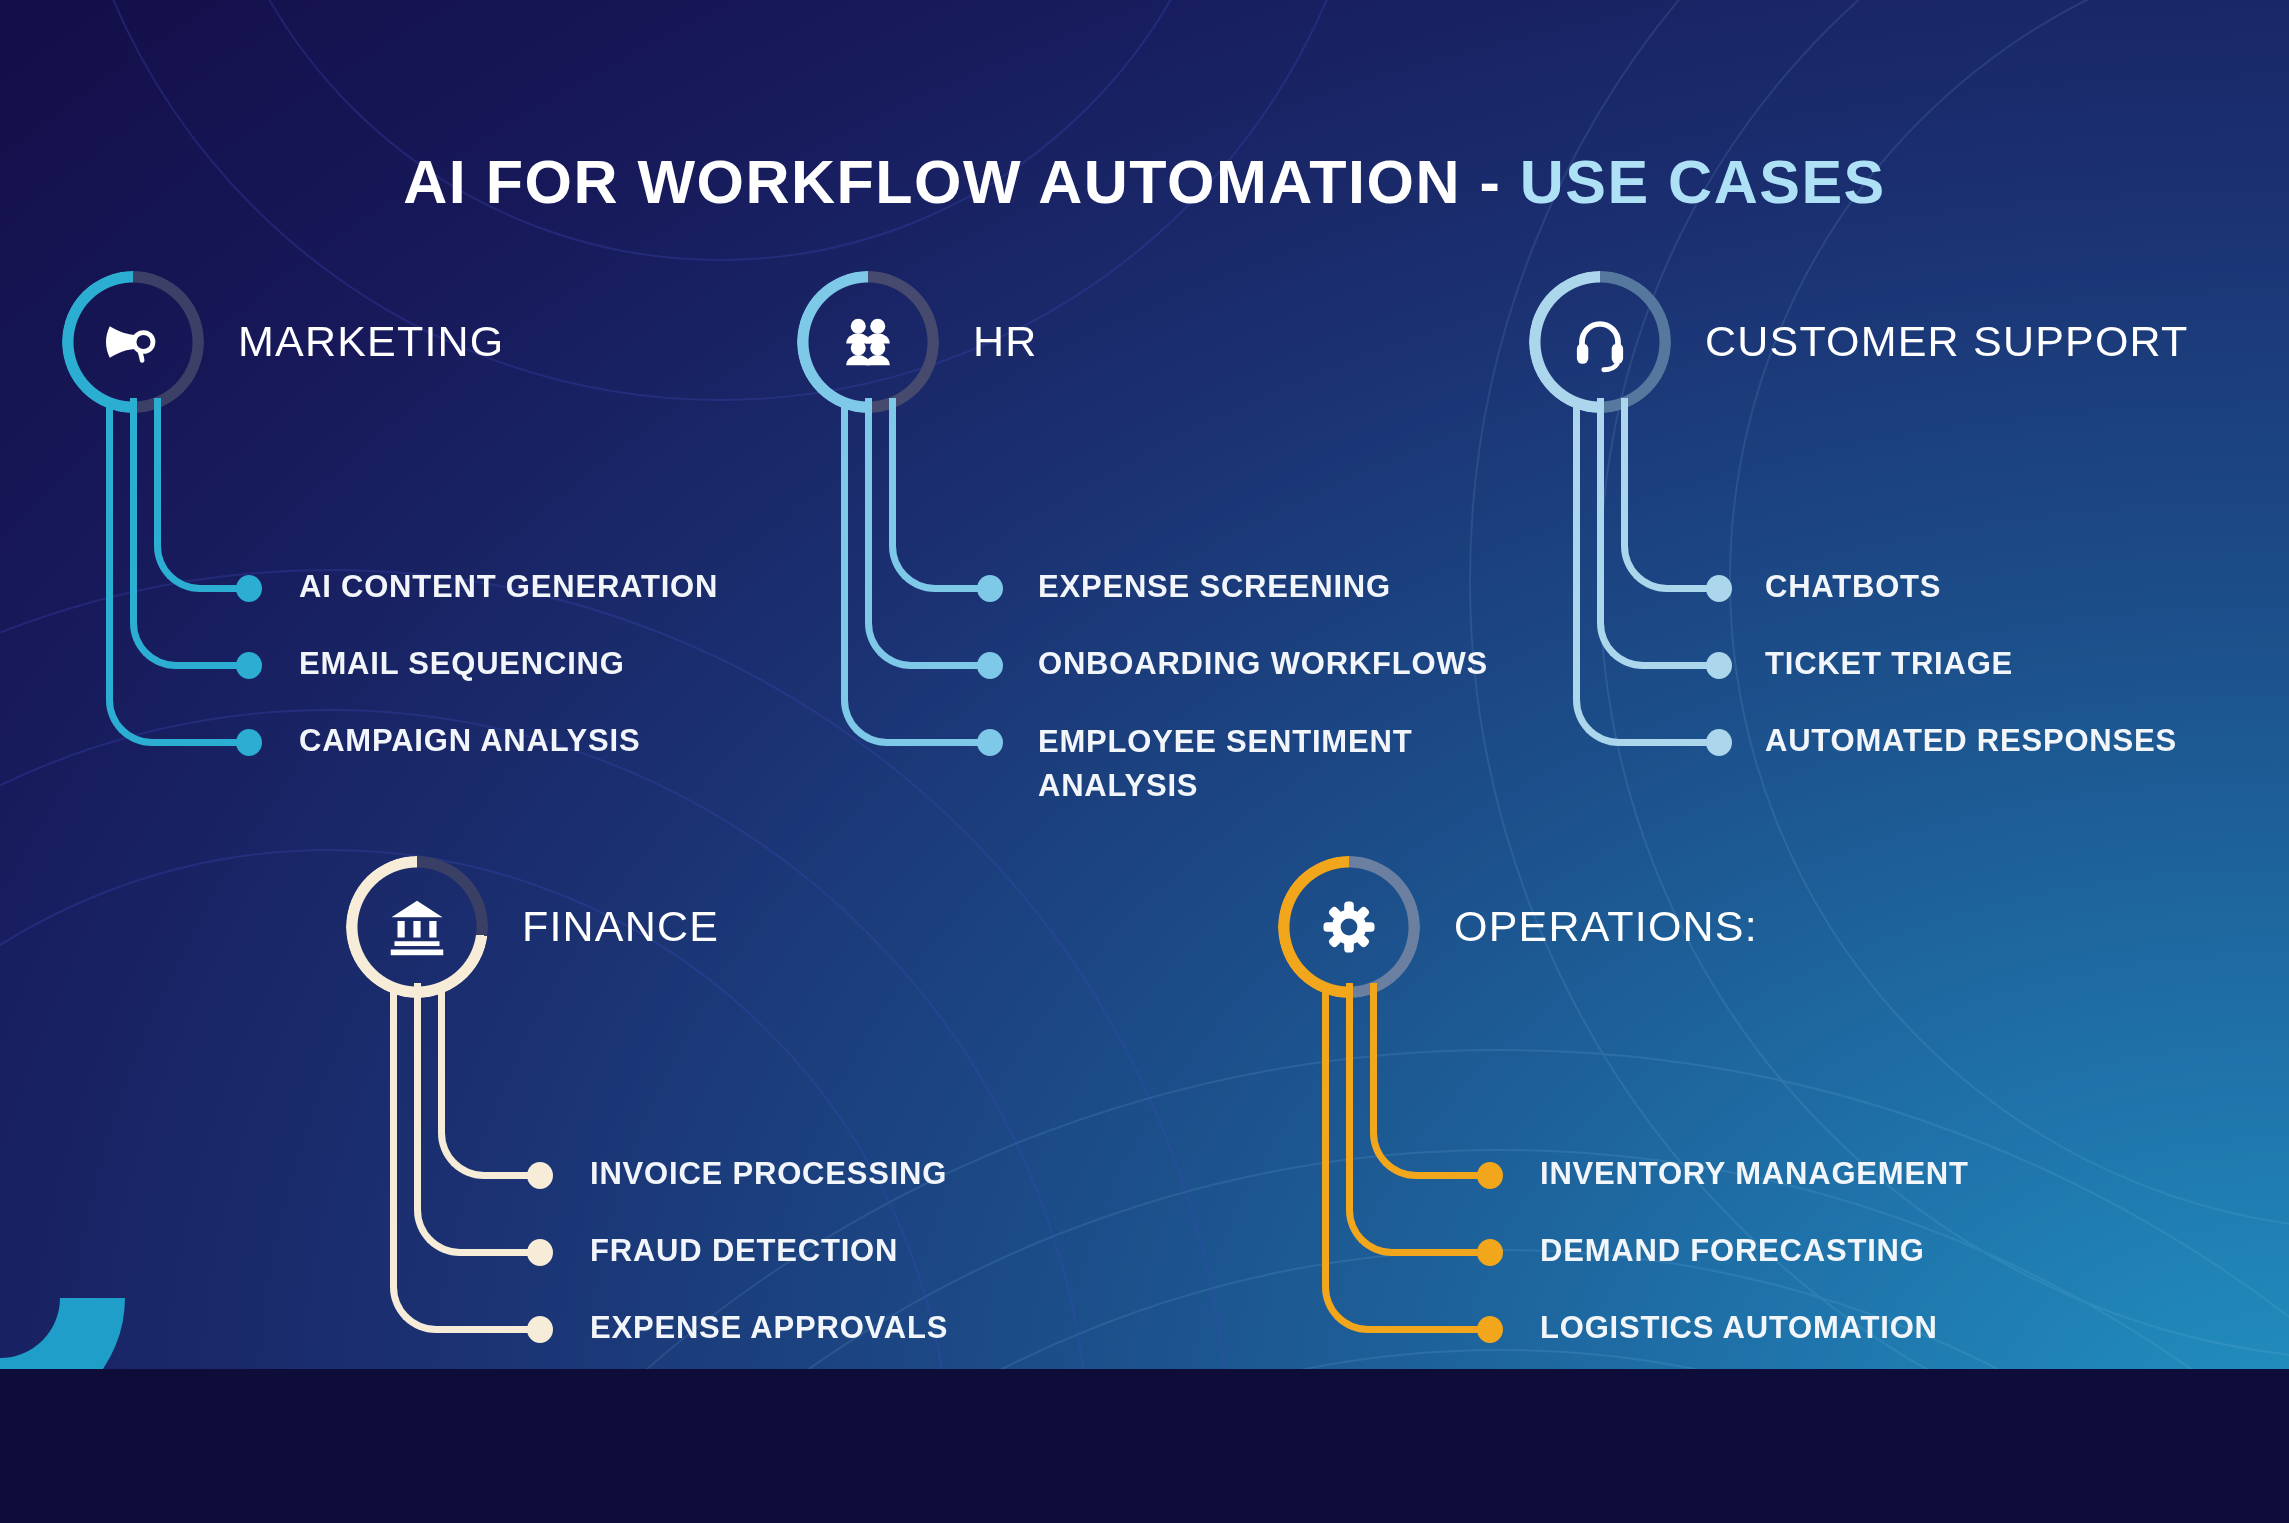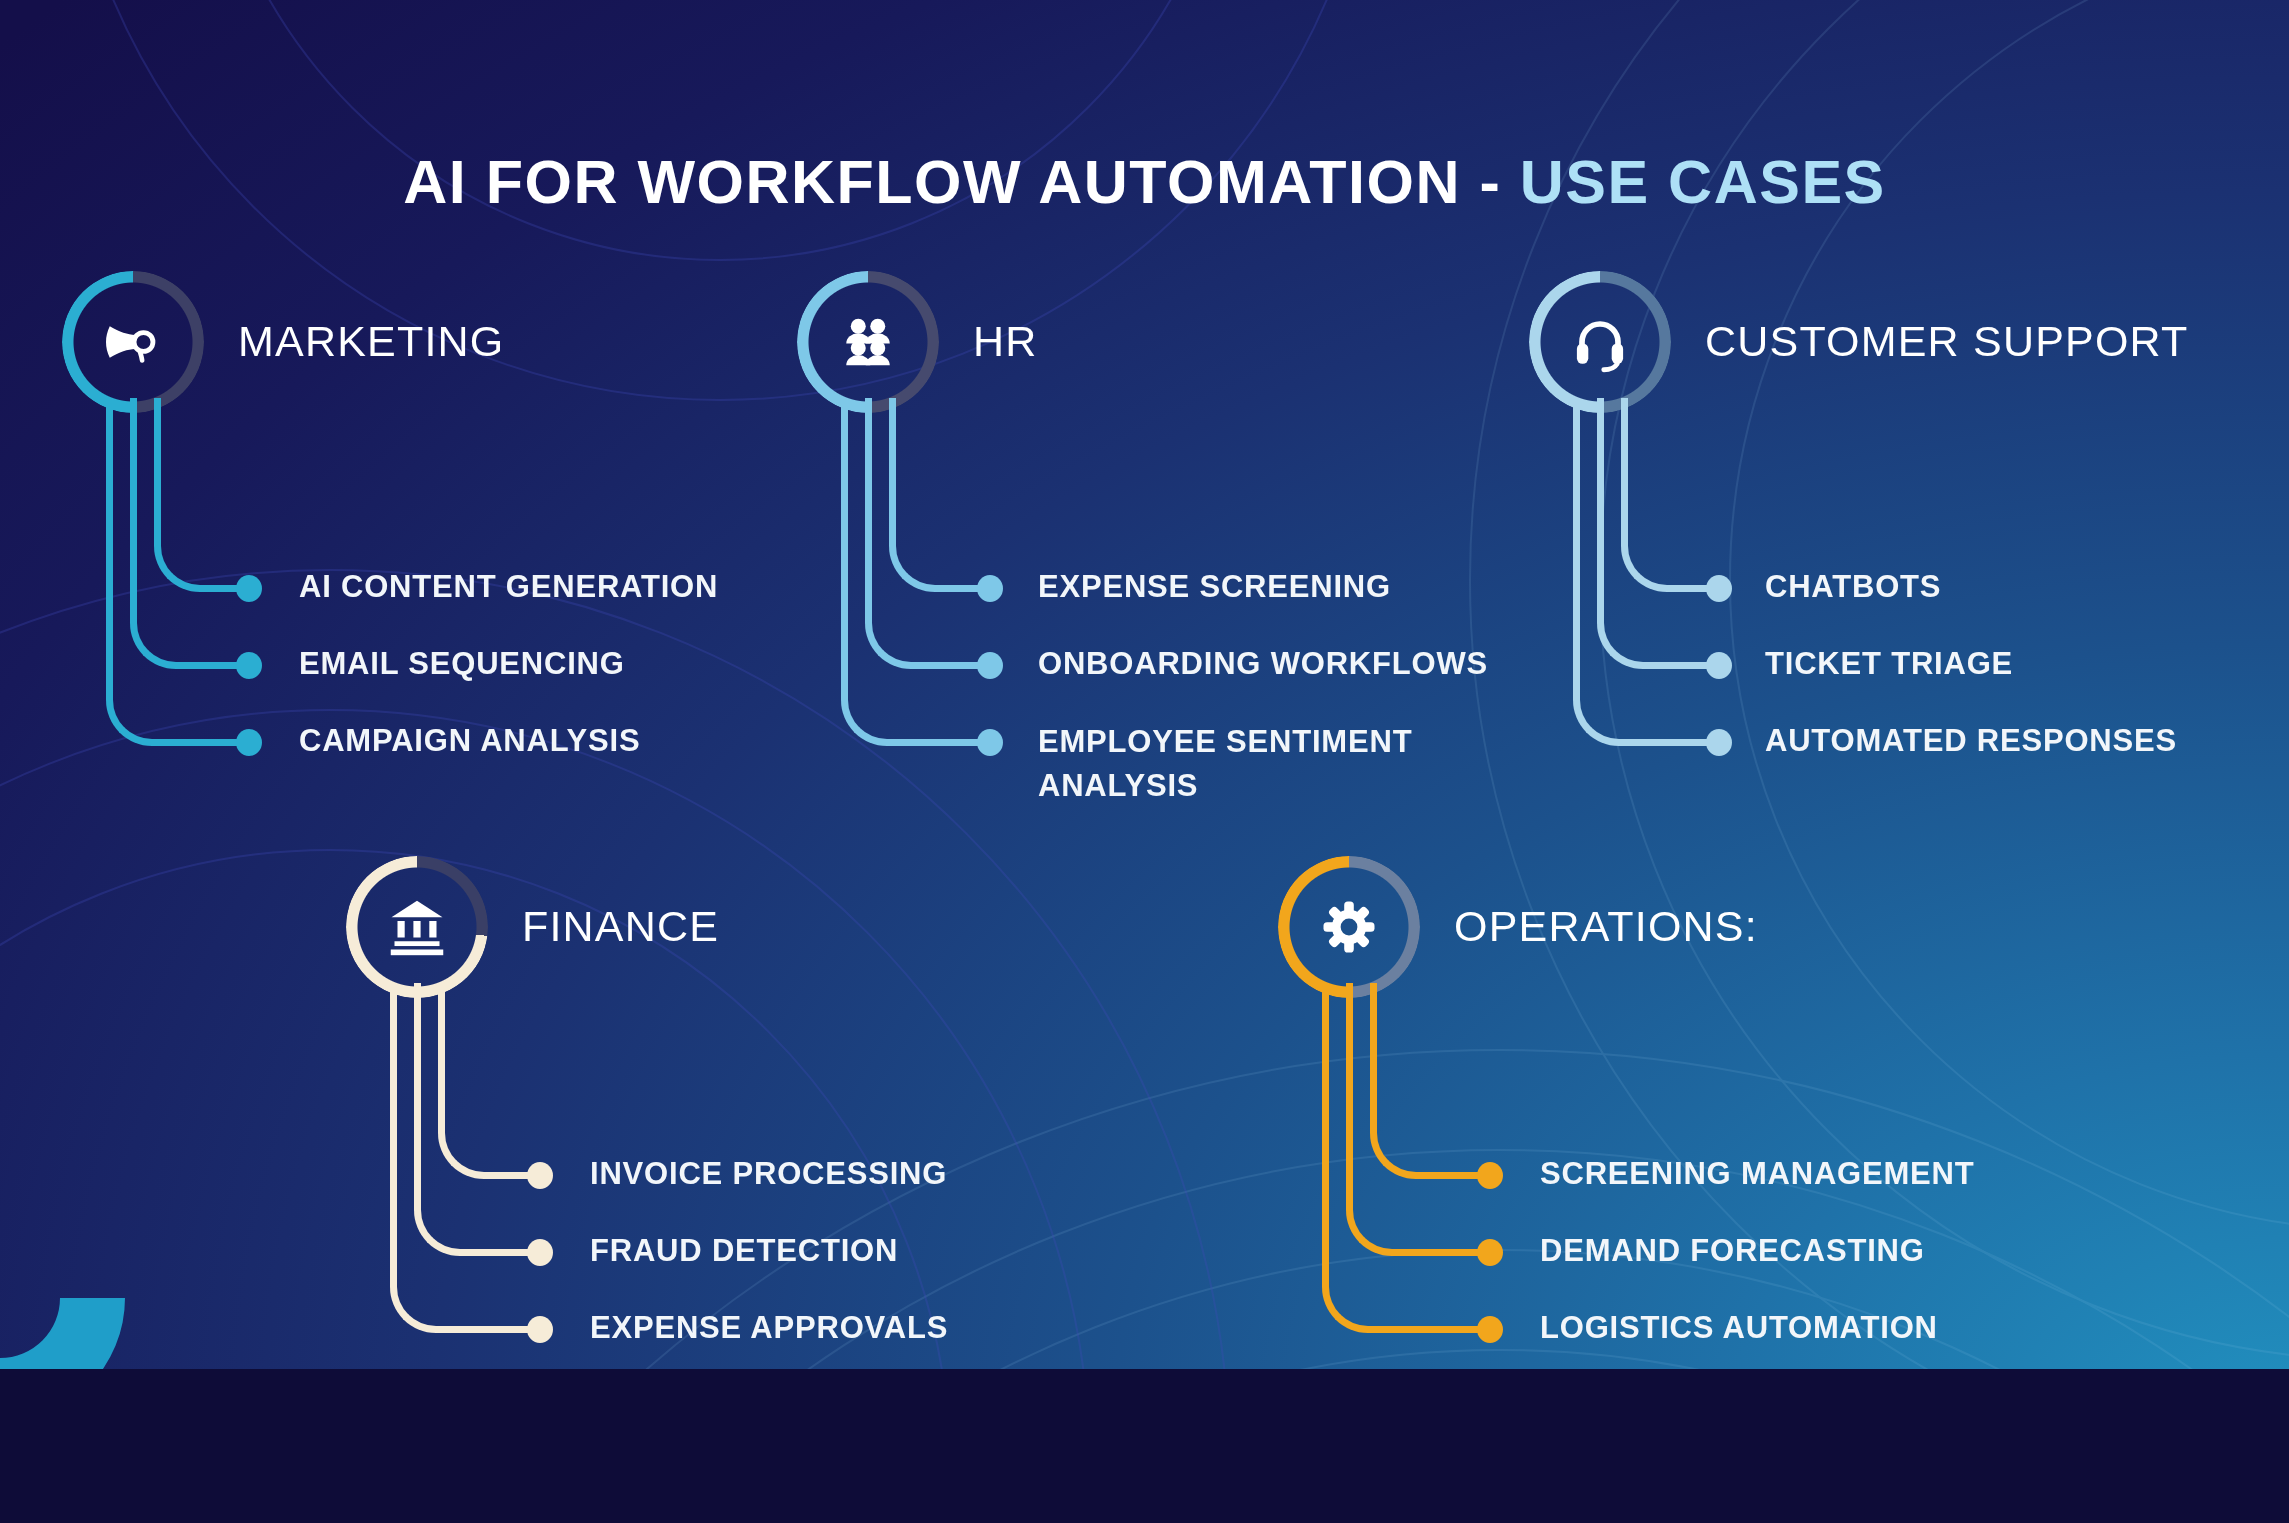--- a/index.html
+++ b/index.html
@@ -216,21 +216,21 @@
         <rect x="20.8" y="7" width="6.4" height="34" rx="2.4" transform="rotate(135 24 24)"></rect>
       </g>
     </svg>
     <div class="sec-label">OPERATIONS:</div>
     <div class="conn c0"></div>
     <div class="conn c1"></div>
     <div class="conn c2"></div>
     <div class="dot d0"></div>
     <div class="dot d1"></div>
     <div class="dot d2"></div>
-    <div class="item-label t0">SCREENING MANAGEMENT</div>
+    <div class="item-label t0">INVENTORY MANAGEMENT</div>
     <div class="item-label t1">DEMAND FORECASTING</div>
     <div class="item-label t2">LOGISTICS AUTOMATION</div>
   </div>
 
   <div class="logo">
     <span>IDEA</span>
     <svg width="62" height="76" viewBox="0 0 48 58">
       <g transform="rotate(-16 24 29)" stroke="#fff" fill="none" stroke-linecap="round">
         <circle cx="24" cy="18" r="11.2" stroke-width="3.6"></circle>
         <path d="M19 30.5 L29 30.5" stroke-width="3.3"></path>

